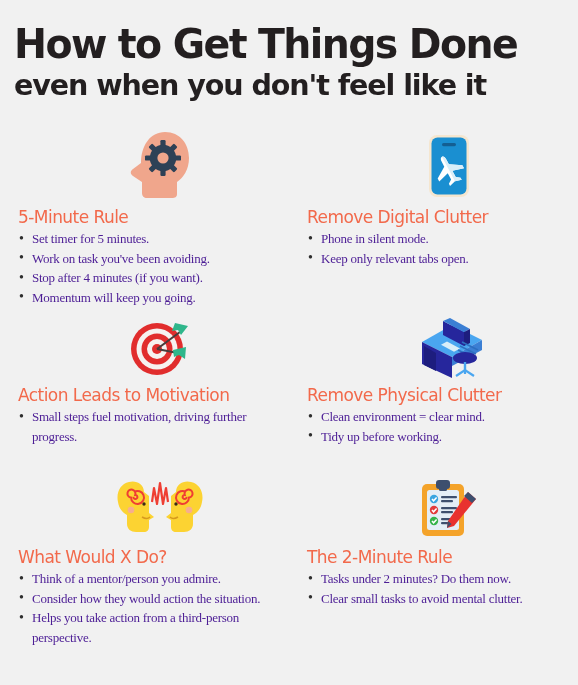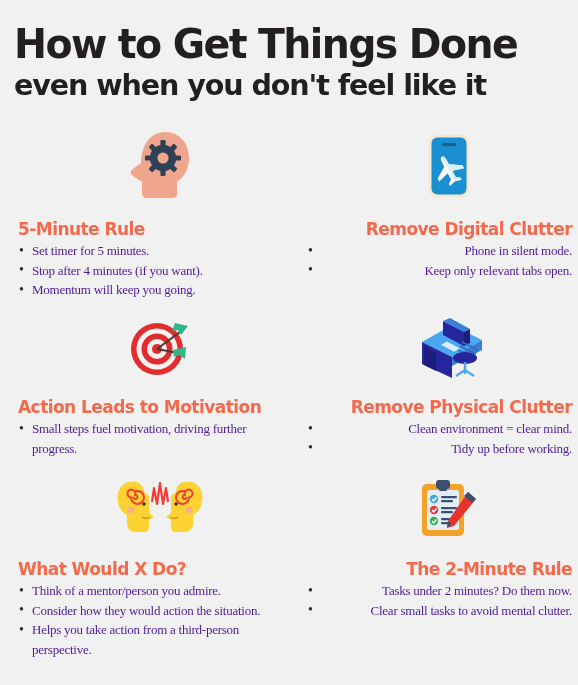--- a/index.html
+++ b/index.html
@@ -59,39 +59,39 @@
   }
   .row {
     display: flex;
     width: 578px;
   }
   .col {
     width: 289px;
     box-sizing: border-box;
   }
   .col-left  { padding: 0 6px 0 18px; }
-  .col-right { padding: 0 6px 0 18px; text-align: right; }
+  .col-right { padding: 0 6px 0 18px; }
 
   .icon-wrap {
     height: 74px;
     display: flex;
     align-items: flex-end;
     justify-content: center;
     padding-left: 18px;
   }
   .icon-wrap svg { display: block; }
 
   .sec-title {
     font-family: "DejaVu Sans", sans-serif;
-    font-weight: bold;
+    font-weight: normal;
     font-size: 17px;
     line-height: 22px;
     letter-spacing: -0.55px;
     color: #f2694b;
-    margin-top: 18px;
+    margin-top: 6px;
     white-space: nowrap;
   }
   .bullets {
     list-style: none;
     margin: 1px 0 0 0;
     padding: 0;
   }
   .bullets li {
     font-family: Liberation Serif, serif;
     font-size: 13px;
@@ -143,20 +143,21 @@
                 <rect x="-2.6" y="-18" width="5.2" height="36" rx="1.2" transform="rotate(135)"></rect>
               </g>
               <circle cx="0" cy="0" r="13.2"></circle>
               <circle cx="0" cy="0" r="5.6" fill="#f0a68c"></circle>
             </g>
           </svg>
         </div>
         <div class="sec-title">5-Minute Rule</div>
         <ul class="bullets">
           <li>Set timer for 5 minutes.</li>
+          <li>Work on task you've been avoiding.</li>
           <li>Stop after 4 minutes (if you want).</li>
           <li>Momentum will keep you going.</li>
         </ul>
       </div>
 
       <div class="col col-right">
         <div class="icon-wrap">
           <svg width="46" height="68" viewBox="0 0 46 68">
             <rect x="3" y="3" width="40" height="62" rx="8" fill="#f5e6cf"></rect>
             <rect x="5.5" y="5.5" width="35" height="57" rx="6" fill="#1a8fd1"></rect>

